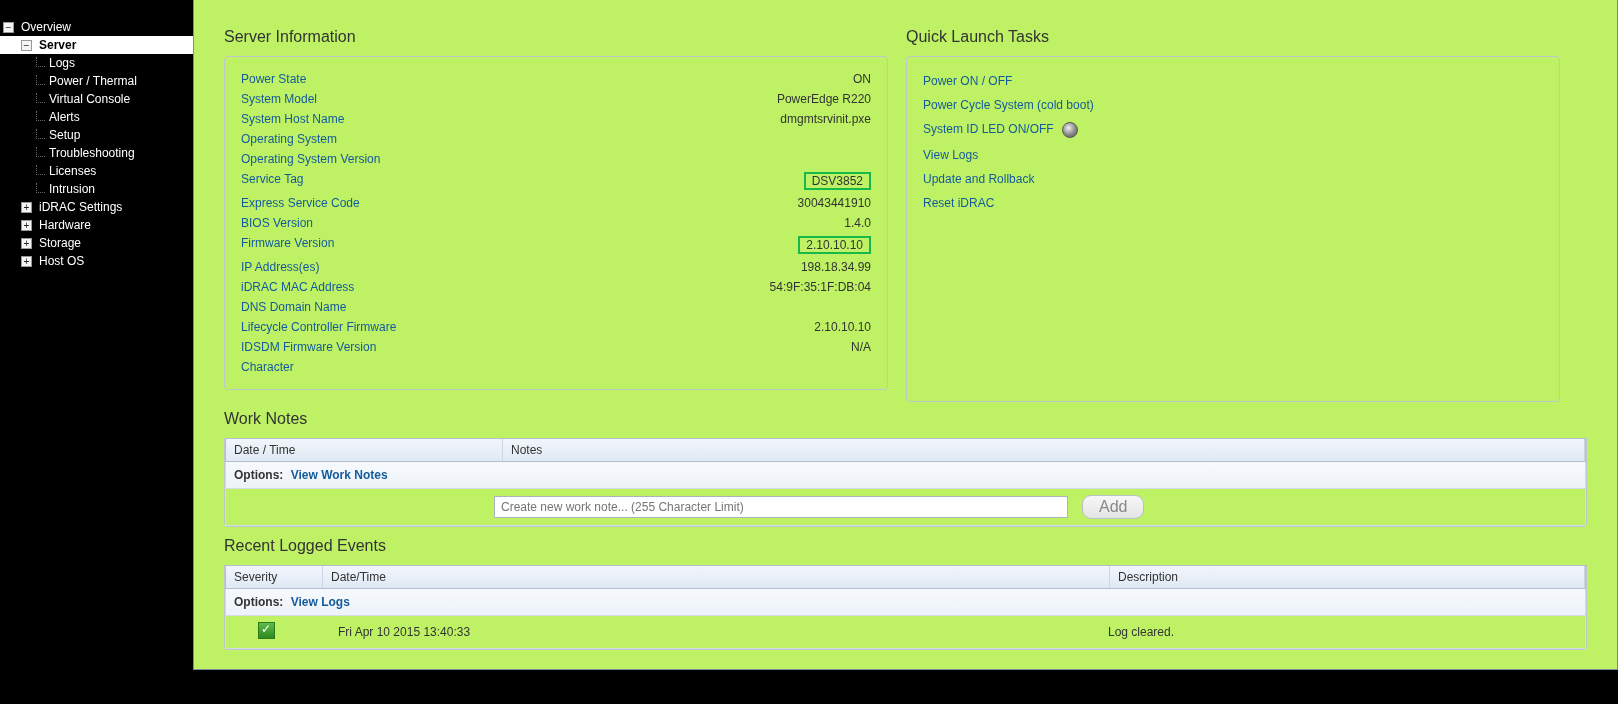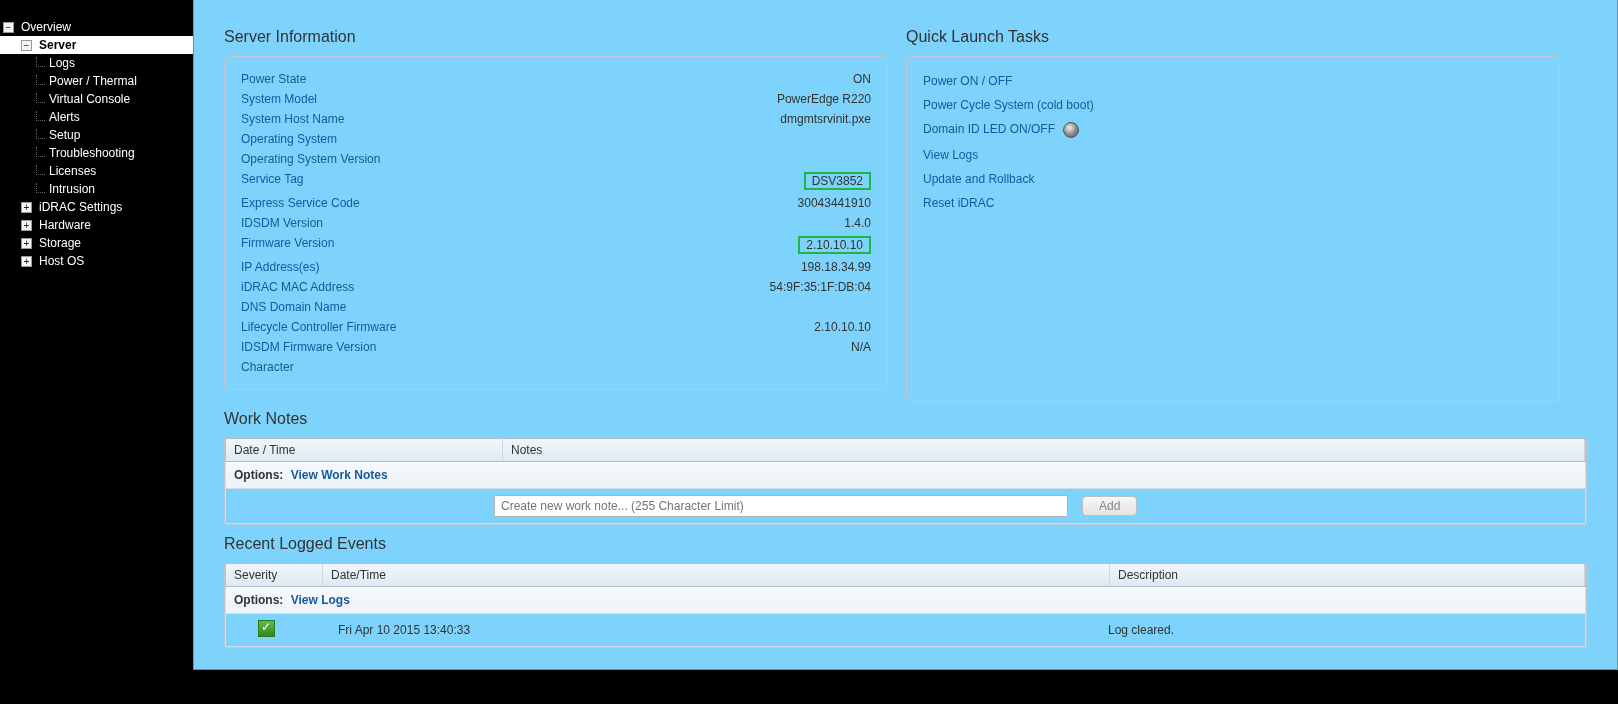--- a/index.html
+++ b/index.html
@@ -60,21 +60,21 @@
   .node-row.selected {
     background: #fff;
     color: #000;
   }
   .node-row.selected .node-label { color: #000; font-weight: bold; }
   .node-row:not(.selected) .node-label { color: #fff; }
 
   
   .main {
     flex: 1;
-    background: #7dd3fc;
+    background: #bef264;
     overflow-y: auto;
     padding: 10px 30px 20px 30px;
     border: 1px solid #7b8b99;
     border-top: none;
   }
   .top-row { display: flex; gap: 18px; align-items: flex-start; }
   .panel-title { font-size: 16px; color: #333; margin: 18px 0 10px 0; font-weight: 400; }
   .panel-box {
     border: 1px solid #bfc7ce;
     border-radius: 4px;
@@ -138,25 +138,25 @@
     flex: 0 0 560px;
     border: 1px solid #aab4bd;
     padding: 3px 6px;
     font-size: 12px;
     color: #333;
   }
   .add-btn {
     margin-left: 14px;
     padding: 2px 16px;
     border: 1px solid #b8c0c8;
-    border-radius: 4px;
+    border-radius: 9px;
     background: linear-gradient(#f7f7f7,#e4e4e4);
     color: #888;
     cursor: pointer;
-    font-size: 12px;
+    font-size: 16px;
   }
   
   .events-header { display: flex; }
   .events-header .th-sev { width: 80px; }
   .events-header .th-dt { flex: 0 0 770px; }
   .events-header .th-desc { flex: 1; }
   .event-row {
     display: flex;
     border: 1px solid #d4dde6;
     border-top: none;
@@ -327,21 +327,21 @@
             </div>
             <div class="info-row">
               <div class="info-label">Service Tag</div>
               <div class="info-value"><span class="highlight">DSV3852</span></div>
             </div>
             <div class="info-row">
               <div class="info-label">Express Service Code</div>
               <div class="info-value">30043441910</div>
             </div>
             <div class="info-row">
-              <div class="info-label">IDSDM Version</div>
+              <div class="info-label">BIOS Version</div>
               <div class="info-value">1.4.0</div>
             </div>
             <div class="info-row">
               <div class="info-label">Firmware Version</div>
               <div class="info-value"><span class="highlight">2.10.10.10</span></div>
             </div>
             <div class="info-row">
               <div class="info-label">IP Address(es)</div>
               <div class="info-value">198.18.34.99</div>
             </div>
@@ -366,21 +366,21 @@
               <div class="info-value"></div>
             </div>
           </div>
       </section>
 
       <section>
         <div class="panel-title">Quick Launch Tasks</div>
         <div class="panel-box quick-launch" id="quick-launch-items" style="height:320px;">
             <div class="ql-item"><span class="link">Power ON / OFF</span></div>
             <div class="ql-item"><span class="link">Power Cycle System (cold boot)</span></div>
-            <div class="ql-item"><span class="link">Domain ID LED ON/OFF</span><span class="led"></span></div>
+            <div class="ql-item"><span class="link">System ID LED ON/OFF</span><span class="led"></span></div>
             <div class="ql-item"><span class="link">View Logs</span></div>
             <div class="ql-item"><span class="link">Update and Rollback</span></div>
             <div class="ql-item"><span class="link">Reset iDRAC</span></div>
           </div>
       </section>
     </div>
 
     <div class="panel-title" style="margin-top:8px;">Work Notes</div>
     <div class="section-panel">
       <div class="table-header wn-header">

